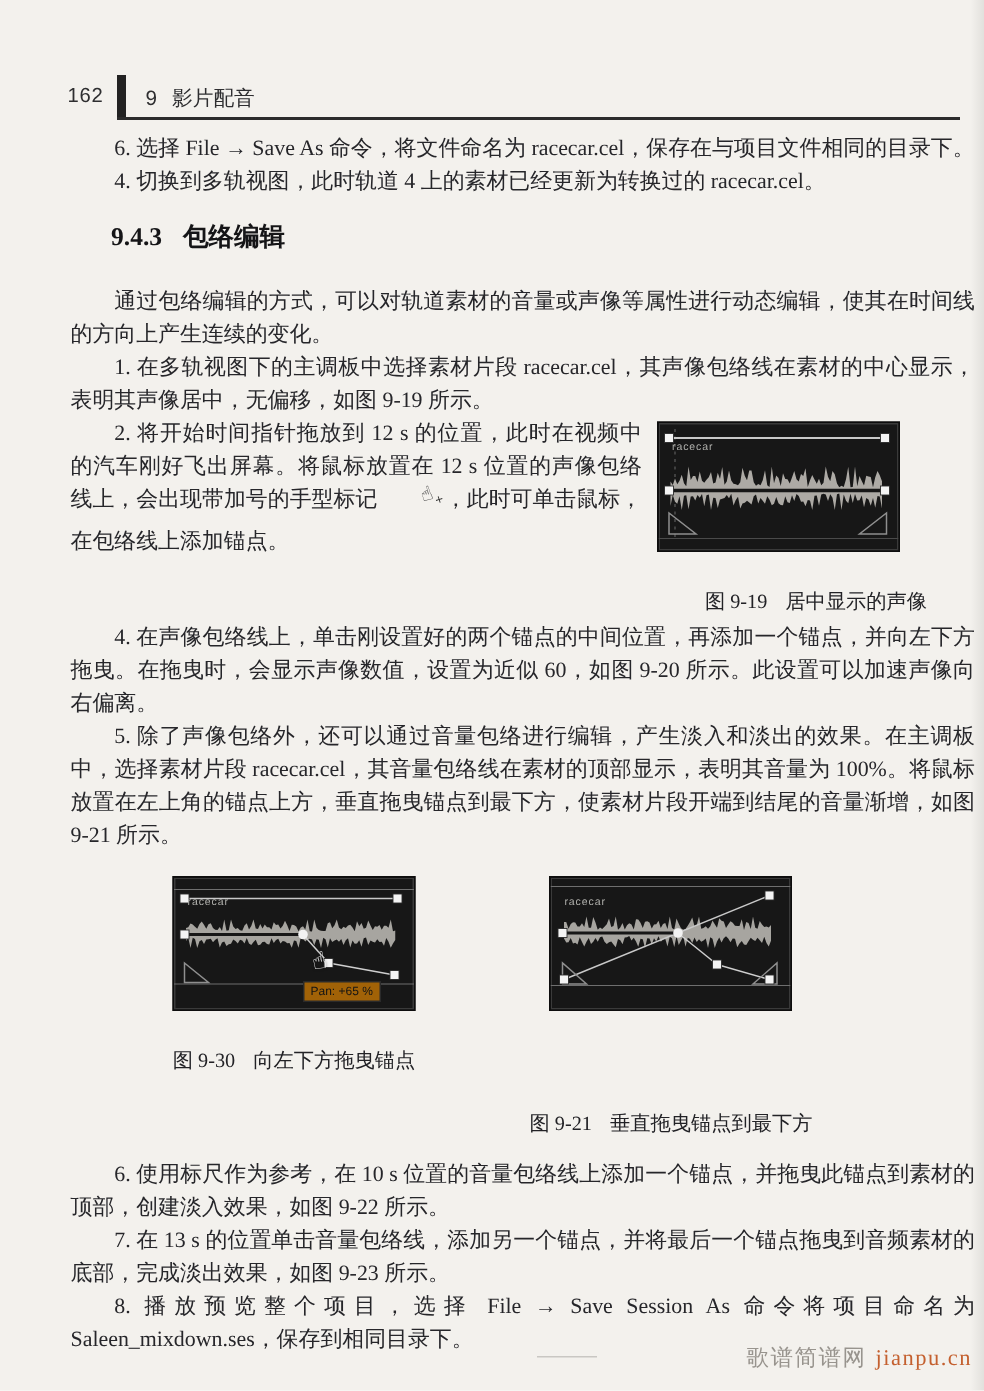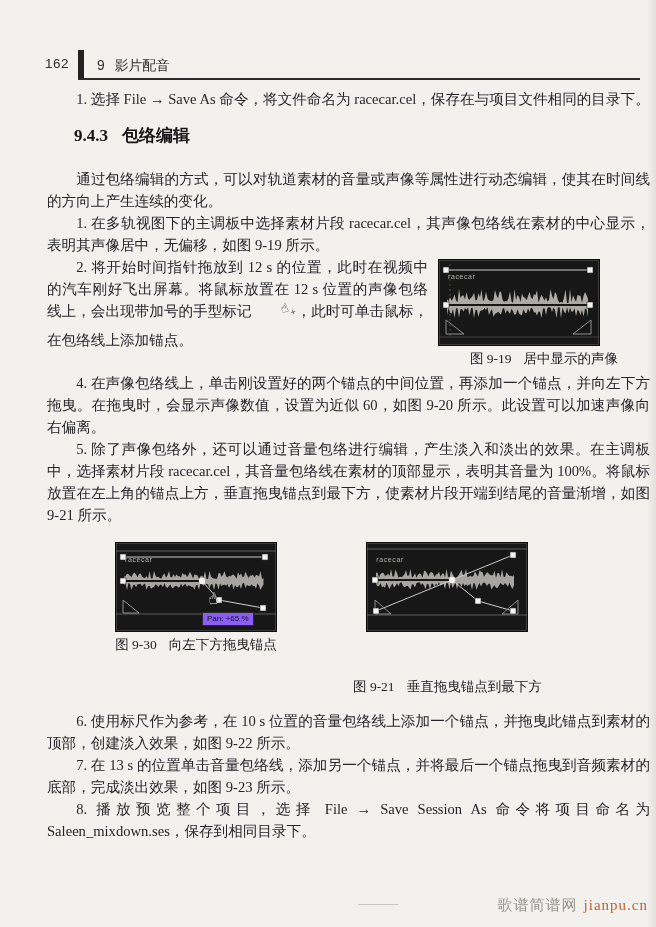--- a/index.html
+++ b/index.html
@@ -33,30 +33,30 @@
   .hand-inline{font-family:"DejaVu Sans",sans-serif;font-size:13px;color:#2a2a2a;
     display:inline-block;transform:rotate(-18deg);margin:0 1px;}
   .hand-inline sub{font-size:7px;vertical-align:-4px;}
   .clear{clear:both;}
   
   .figbox{position:relative;width:160px;height:85px;background:#171717;
     border:1px solid #0d0d0d;box-shadow:0 0 0 1px #3a3a3a inset;}
   .figbox.tall{height:88px;}
   .clip-label{position:absolute;left:9px;top:13px;font-family:"Liberation Sans","DejaVu Sans",sans-serif;
     font-size:7px;letter-spacing:0.6px;color:#b2b2ae;line-height:1;}
-  .fig-caption{font-size:13.5px;color:#222226;text-align:center;margin-top:4px;
+  .fig-caption{font-size:13.5px;color:#222226;text-align:center;margin-top:24px;
     white-space:nowrap;text-indent:0;line-height:18px;}
   .fig-caption .cap-label{margin-right:12px;}
   figure{margin:0;padding:0;}
   .fig19-float{float:right;width:212px;margin:3px 0 4px 10px;}
   .fig-row{display:flex;margin:16px 0 14px 0;}
   .fig-wrap{display:flex;flex-direction:column;align-items:center;}
   .fig-wrap.w20{margin-left:68px;}
   .fig-wrap.w21{margin-left:76px;gap:42px;}
-  .tooltip{position:absolute;left:86px;top:69px;background:#8b5cf6;color:#141414;
+  .tooltip{position:absolute;left:86px;top:69px;background:#a16207;color:#141414;
     border:1px solid #2a2a2a;font-family:"Liberation Sans","DejaVu Sans",sans-serif;
     font-size:8px;line-height:1;padding:2px 4px;white-space:nowrap;}
   .cursor-hand{position:absolute;left:92px;top:48px;color:#fafafa;
     font-family:"DejaVu Sans",sans-serif;font-size:16px;line-height:1;
     transform:rotate(-12deg);text-shadow:0 0 2px #000;}
   
   .watermark{position:absolute;right:8px;bottom:12px;font-size:15px;letter-spacing:1px;}
   .wm-name{color:#98948e;margin-right:6px;}
   .wm-url{color:#c4602f;font-family:Liberation Serif, serif;}
   .artifact-dash{position:absolute;left:358px;bottom:22px;width:40px;height:1px;background:#c9c7c3;}
@@ -70,21 +70,22 @@
   <div class="running-head">
     <span class="page-num">162</span>
     <span class="head-bar"></span>
     <span class="chapter">
       <span class="num">9</span><span>影片配音</span>
     </span>
     <span class="head-rule"></span>
   </div>
 
   <div class="content">
-    <p>1. 选择 File → Save As 命令，将文件命名为 racecar.cel，保存在与项目文件相同的目录下。</p>
+    <p>6. 选择 File → Save As 命令，将文件命名为 racecar.cel，保存在与项目文件相同的目录下。</p>
+    <p>4. 切换到多轨视图，此时轨道 4 上的素材已经更新为转换过的 racecar.cel。</p>
 
     <h3 class="sec"><span class="sec-num">9.4.3</span><span>包络编辑</span></h3>
 
     <p>通过包络编辑的方式，可以对轨道素材的音量或声像等属性进行动态编辑，使其在时间线的方向上产生连续的变化。</p>
     <p>1. 在多轨视图下的主调板中选择素材片段 racecar.cel，其声像包络线在素材的中心显示，表明其声像居中，无偏移，如图 9-19 所示。</p>
 
     <figure class="fig19-float">
       <div class="figbox">
         <svg width="160" height="85" viewBox="0 0 160 85">
           <line x1="11" y1="4" x2="11" y2="79" stroke="#5d5d5d" stroke-width="0.8" stroke-dasharray="2 3"></line>

